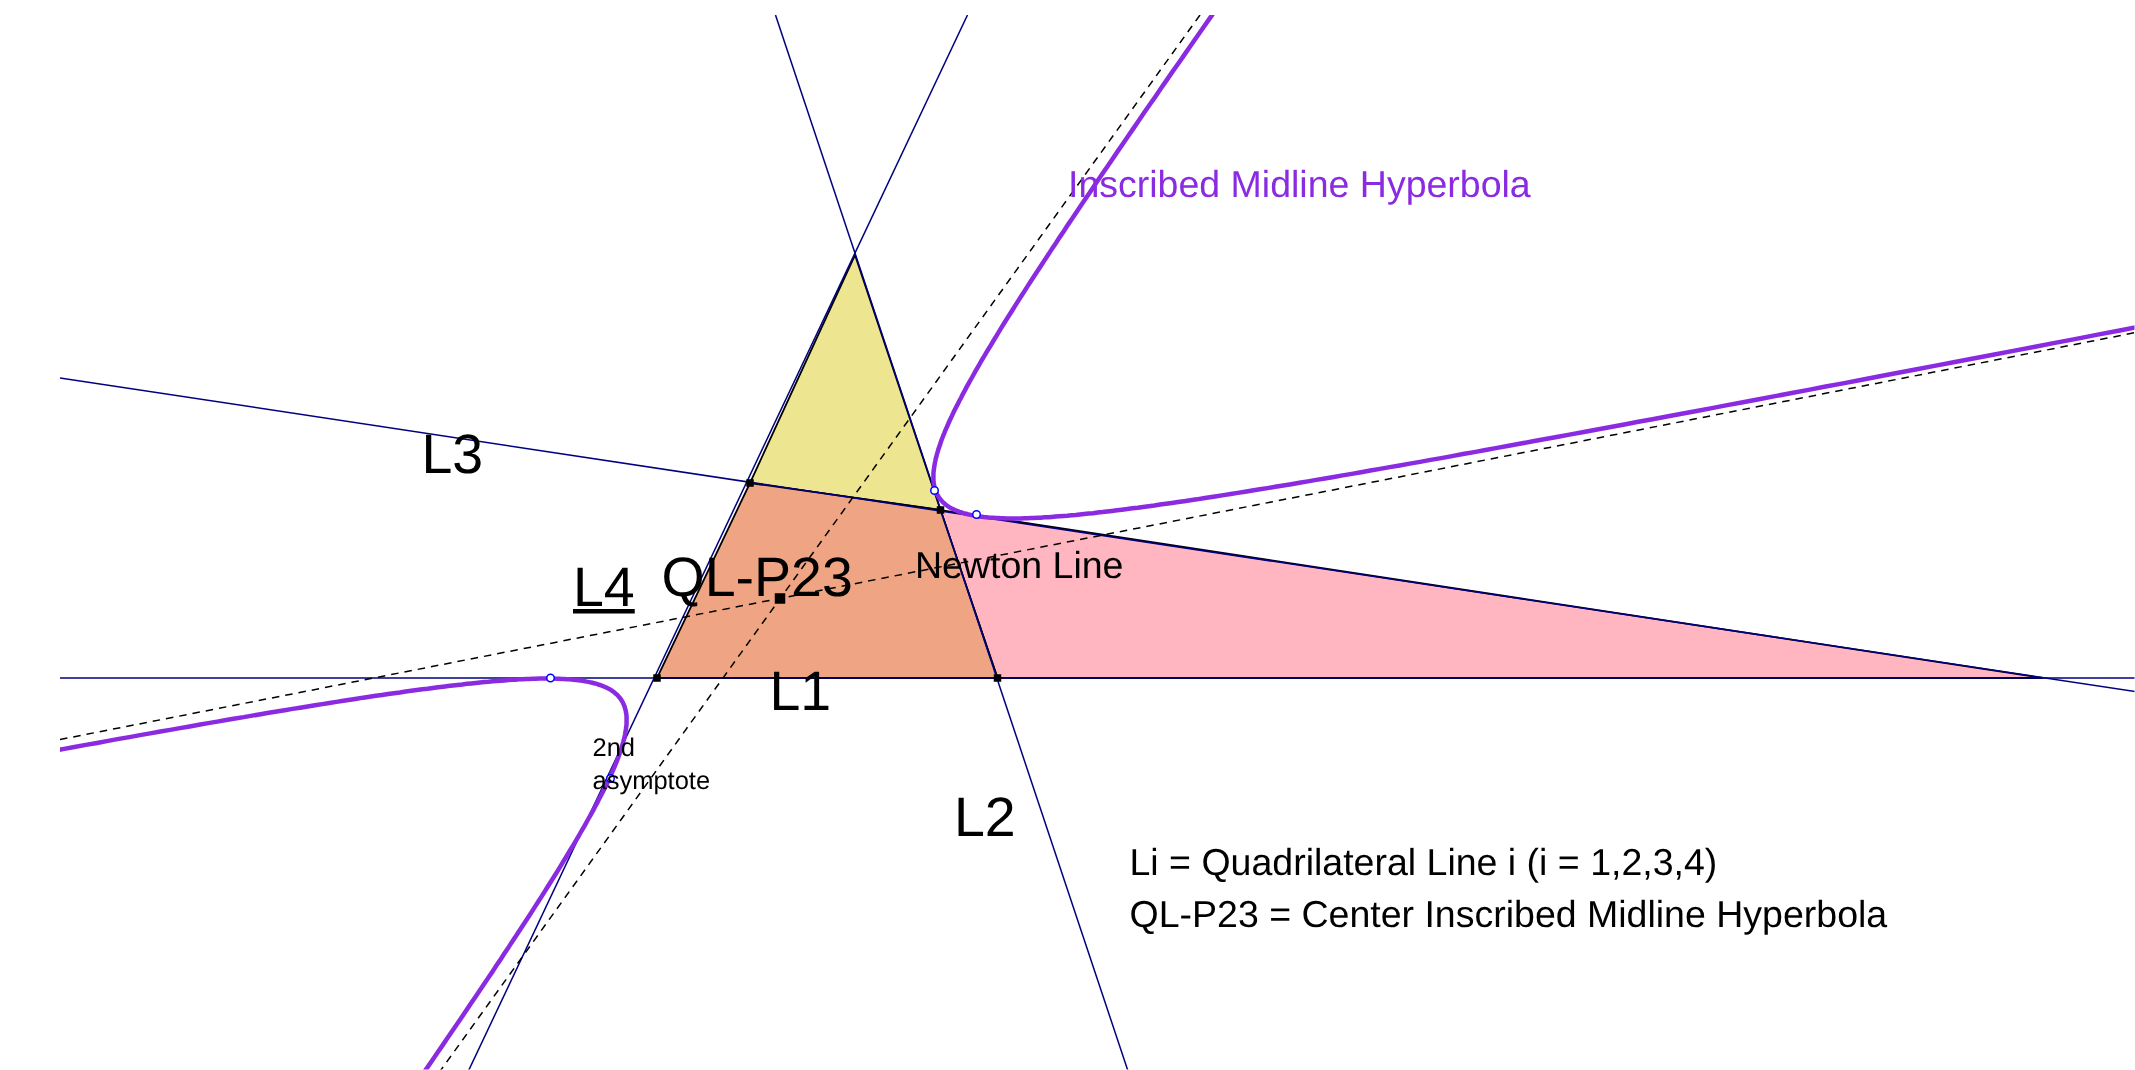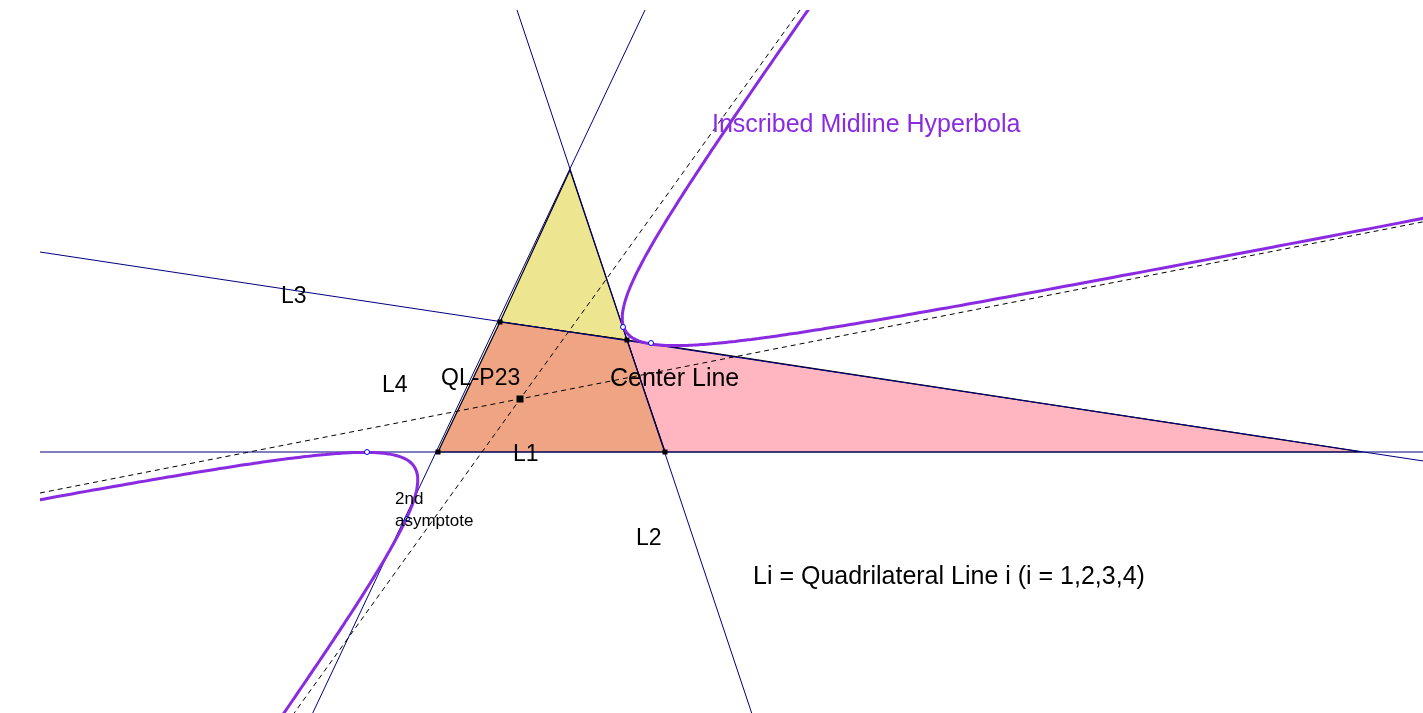--- a/index.html
+++ b/index.html
@@ -1,19 +1,19 @@
 <!DOCTYPE html>
 <html><head>
 <meta charset="utf-8">
 <style>
   html, body { margin:0; padding:0; background:#ffffff; }
   body { width:1423px; height:713px; overflow:hidden; position:relative; }
   #stage { position:absolute; left:0; top:10px; width:1259px; height:713px;padding-left:40px; }
   .lbl { position:absolute; white-space:nowrap; font-family:"Liberation Sans", sans-serif; color:#000; line-height:1; }
-  .big { font-size:23px; }
+  .big { font-size:37px; }
   .mid { font-size:25px; }
   .sm  { font-size:17px; line-height:22px; }
   .purple { color:#8a2be2; }
 </style>
 </head>
 <body>
 
 <div id="stage">
   <svg id="svg" width="1423" height="713" viewBox="0 0 1423 713" xmlns="http://www.w3.org/2000/svg">
     <polygon id="tri-pink" points="587,330 625,442 1322,442" fill="#ffb6c1" stroke="#000000" stroke-width="1.2"></polygon>
@@ -41,23 +41,24 @@
         <circle cx="583" cy="317" r="2.5" fill="#fff" stroke="#0000ff" stroke-width="1"></circle>
         <circle cx="611" cy="333" r="2.5" fill="#fff" stroke="#0000ff" stroke-width="1"></circle>
         <circle cx="327" cy="442" r="2.5" fill="#fff" stroke="#0000ff" stroke-width="1"></circle>
         <circle cx="367" cy="509" r="2.5" fill="#fff" stroke="#0000ff" stroke-width="1"></circle>
       </g>
     <rect id="center-pt" width="7" height="7" x="476.5" y="385.5" fill="#000"></rect>
   </svg>
 
   <div class="lbl mid purple" style="left:712px; top:101px;">Inscribed Midline Hyperbola</div>
   <div class="lbl big" style="left:281px; top:274px;">L3</div>
-  <div class="lbl big" style="left:382px; top:363px;">L4</div>
+  <div class="lbl big" style="left:382px; top:363px;text-decoration:underline;">L4</div>
   <div class="lbl big" style="left:441px; top:356px;">QL-P23</div>
-  <div class="lbl mid" style="left:610px; top:355px;">Center Line</div>
+  <div class="lbl mid" style="left:610px; top:355px;">Newton Line</div>
   <div class="lbl big" style="left:500px; top:432px;margin-left:13px;">L1</div>
   <div class="lbl sm" style="left:395px; top:478px;">
     <span>2nd</span><br>
     <span>asymptote</span>
   </div>
   <div class="lbl big" style="left:636px; top:516px;">L2</div>
   <div class="lbl mid" style="left:753px; top:521px;margin-top:32px;">Li = Quadrilateral Line i (i = 1,2,3,4)</div>
+  <div class="lbl mid" style="left:753px; top:588px;">QL-P23 = Center Inscribed Midline Hyperbola</div>
 </div>
 
 </body></html>

